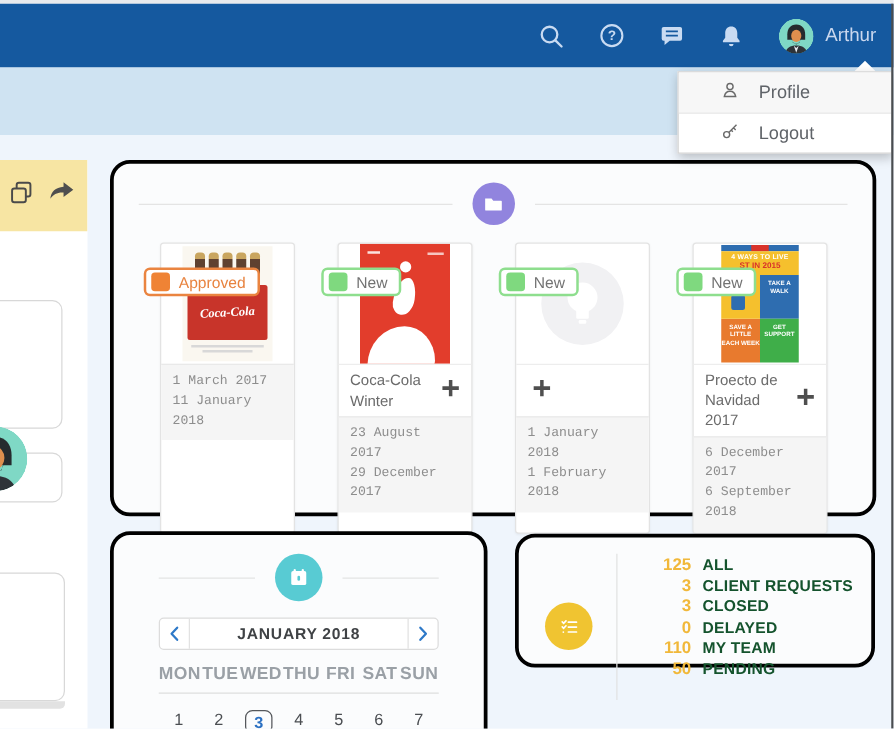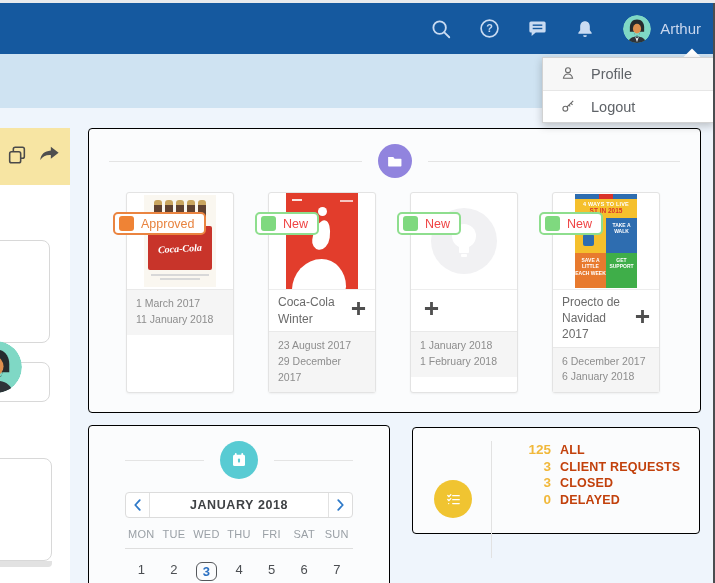--- a/index.html
+++ b/index.html
@@ -16,56 +16,56 @@
 
   .nav-right { position:absolute; right:14px; top:3px; height:51px; display:flex; align-items:center; z-index:10; }
   .nav-icon { width:48px; height:51px; display:flex; align-items:center; justify-content:center; cursor:pointer; }
   .nav-avatar { width:28px; height:28px; border-radius:50%; overflow:hidden; margin-left:14px; margin-right:9px; cursor:pointer; flex:none; }
   .nav-username { color:#c9d7ee; font-size:15px; cursor:pointer; }
 
   
   .menu-caret { position:absolute; left:686px; top:51px; width:12px; height:12px; background:#fff; transform:rotate(45deg); z-index:31; }
   .user-menu { position:absolute; left:542px; top:57px; width:172px; height:66px; background:#fff; border:1px solid #d2d2d2;
                box-shadow:0 3px 8px rgba(0,0,0,.22); z-index:32; }
-  .menu-item { display:flex; align-items:center; gap:15px; padding-left:17px; height:32px; cursor:pointer; font-size:14.5px; color:#5f6368; }
+  .menu-item { display:flex; align-items:center; gap:15px; padding-left:33px; height:32px; cursor:pointer; font-size:14.5px; color:#5f6368; }
   .menu-item.first { background:#f7f7f7; }
   .menu-divider { height:1px; background:#e6e6e6; }
 
   
   .left-panel { position:absolute; left:0; top:128px; width:70px; height:455px; background:#fff; overflow:hidden; }
   .left-header { width:70px; height:57px; background:#f7e5a3; display:flex; align-items:center; gap:9px; padding-left:6px; }
   .left-avatar { position:absolute; left:-30px; top:213px; width:52px; height:52px; border-radius:50%; overflow:hidden; }
   .stub-box { position:absolute; border:1px solid #d8d8d8; border-radius:8px; background:#fff; }
   .stub-a { left:-28px; top:112px; width:78px; height:103px; }
   .stub-b { left:-28px; top:234px; width:78px; height:40px; }
   .stub-c { left:-28px; top:330px; width:80px; height:103px; }
   .stub-bar { position:absolute; left:-28px; top:433px; width:80px; height:6px; background:#e2e2e2; border-radius:0 0 4px 4px; }
 
   
-  .widget { position:absolute; background:#fbfcfd; border:1px solid #000000; border-radius:4px; }
+  .widget { position:absolute; background:#fbfcfd; border:3px solid #000000; border-radius:16px; }
   .widget-header { display:flex; align-items:center; }
   .widget-header .line { flex:1; height:1px; background:#e4e4e4; }
   .round-icon { border-radius:50%; display:flex; align-items:center; justify-content:center; flex:none; margin:0 16px; }
 
   
   .campaigns { left:88px; top:128px; width:613px; height:285px; }
   .campaigns .widget-header { margin:14px 20px 0 20px; height:36px; }
   .cards-row { display:flex; margin-top:13px; padding-left:37px; gap:34px; }
   .c-card { position:relative; width:108px; background:#fff; border:1px solid #e3e3e3; border-radius:3px; box-shadow:0 1px 2px rgba(0,0,0,.05); }
   .c-thumb { height:96px; display:flex; align-items:center; justify-content:center; overflow:hidden; }
   .c-title { min-height:42px; display:flex; align-items:center; justify-content:space-between; padding:4px 9px; border-top:1px solid #ededed; }
   .c-title .t { font-size:12px; line-height:1.35; color:#6b6b6b; }
   .plus-btn { flex:none; margin-left:4px; cursor:pointer; }
-  .c-footer { background:#f5f5f5; border-top:1px solid #e9e9e9; padding:6px 9px 7px 9px; font-size:10.5px; line-height:1.5; color:#8d8d8d; }
+  .c-footer { background:#f5f5f5; border-top:1px solid #e9e9e9; padding:6px 9px 7px 9px; font-size:10.5px; line-height:1.5; color:#8d8d8d;font-family:Liberation Mono, monospace; }
   .badge { position:absolute; left:-14px; top:19px; display:flex; align-items:center; gap:7px; background:#fff;
            border:2px solid; border-radius:5px; padding:2px 9px 2px 4px; z-index:5; font-size:12.5px; }
   .badge .sq { width:15px; height:15px; border-radius:3px; }
   .badge.approved { border-color:#ea8440; color:#e8833f; }
   .badge.approved .sq { background:#ef8335; }
-  .badge.new { border-color:#8ede8e; color:#ef4444; }
+  .badge.new { border-color:#8ede8e; color:#737373; }
   .badge.new .sq { background:#7fd97f; }
 
   
   .crate-art { width:72px; height:92px; background:#faf7f0; padding-top:5px; }
   .bottle-row { display:flex; justify-content:center; gap:3px; }
   .bottle { width:8px; height:25px; background:linear-gradient(#c9a55f 0 20%, #5f4130 20% 100%); border-radius:3px 3px 1px 1px; }
   .crate { margin:1px auto 0 auto; width:64px; height:44px; background:#c8342a; border-radius:2px; display:flex; align-items:center; justify-content:center; }
   .crate-script { color:#fff; font-family:"Liberation Serif", serif; font-style:italic; font-weight:bold; font-size:10px; transform:rotate(-3deg); white-space:nowrap; }
   .caption-line { margin:4px auto 0 auto; height:2px; background:#d8d8d8; width:80%; }
   .caption-line.short { width:55%; margin-top:2px; }
@@ -100,34 +100,34 @@
 
   
   .calendar { left:88px; top:425px; width:302px; height:200px; }
   .calendar .widget-header { margin:15px 36px 0 36px; height:38px; }
   .month-nav { margin:13px 36px 0 36px; height:26px; border:1px solid #dcdcdc; border-radius:4px; background:#fff; display:flex; align-items:stretch; }
   .month-nav .chev { width:24px; display:flex; align-items:center; justify-content:center; cursor:pointer; }
   .month-nav .chev.prev { border-right:1px solid #e2e2e2; }
   .month-nav .chev.next { border-left:1px solid #e2e2e2; }
   .month-label { flex:1; display:flex; align-items:center; justify-content:center; font-size:12.5px; font-weight:bold; color:#3f4245; letter-spacing:.6px; }
   .weekday-row { margin:10px 36px 0 36px; display:flex; }
-  .weekday-row span { flex:1; text-align:center; font-size:11px; font-weight:normal; color:#9aa0a6; letter-spacing:.3px; }
+  .weekday-row span { flex:1; text-align:center; font-size:14px; font-weight:bold; color:#9aa0a6; letter-spacing:.3px; }
   .cal-line { margin:8px 36px 0 36px; height:1px; background:#dedede; }
   .dates-row { margin:13px 36px 0 36px; display:flex; }
   .dates-row .day { flex:1; text-align:center; font-size:13px; color:#4b4e52; cursor:pointer; }
   .day .sel { display:inline-block; border:1px solid #54575b; border-radius:6px; padding:1px 6px; color:#2b70c2; font-weight:bold; }
 
   
   .stats { left:412px; top:427px; width:288px; height:107px; }
   .stats-icon { position:absolute; left:21px; top:52px; }
   .stats-divider { position:absolute; left:78px; top:13px; width:1px; height:117px; background:#e2e2e2; }
   .stats-list { position:absolute; left:88px; top:14px; }
   .stat-row { display:flex; align-items:baseline; height:16.6px; }
   .stat-val { width:50px; text-align:right; font-size:13.5px; font-weight:bold; color:#f1b83a; }
-  .stat-label { margin-left:9px; font-size:12.5px; font-weight:bold; color:#c2410c; letter-spacing:.2px; }
+  .stat-label { margin-left:9px; font-size:12.5px; font-weight:bold; color:#14532d; letter-spacing:.2px; }
 </style>
 </head>
 <body>
 
 <div class="screen">
 
   <div class="top-strip"></div>
 
   <div class="navbar"></div>
   <div class="nav-right">
@@ -353,21 +353,21 @@
           </div>
         </div>
         <div class="c-title">
           <span class="t">Proecto de Navidad 2017</span>
           <span class="plus-btn"><svg width="15" height="15" viewBox="0 0 16 16">
                 <path d="M6.5 1h3v5.5H15v3H9.5V15h-3V9.5H1v-3h5.5z" fill="#4f4f4f"></path>
               </svg></span>
         </div>
         <div class="c-footer">
           <div>6 December 2017</div>
-          <div>6 January 2018</div>
+          <div>6 September 2018</div>
         </div>
       </div>
 
     </div>
   </div>
 
   <div class="widget calendar">
     <div class="widget-header">
       <div class="line"></div>
       <div class="round-icon" style="width:38px;height:38px;background:#58cbd3;">
@@ -436,17 +436,25 @@
         <span class="stat-label">CLIENT REQUESTS</span>
       </div>
       <div class="stat-row">
         <span class="stat-val">3</span>
         <span class="stat-label">CLOSED</span>
       </div>
       <div class="stat-row">
         <span class="stat-val">0</span>
         <span class="stat-label">DELAYED</span>
       </div>
+      <div class="stat-row">
+        <span class="stat-val">110</span>
+        <span class="stat-label">MY TEAM</span>
+      </div>
+      <div class="stat-row">
+        <span class="stat-val">50</span>
+        <span class="stat-label">PENDING</span>
+      </div>
     </div>
   </div>
 
   <div class="edge-strip"></div>
 </div>
 
 </body></html>

